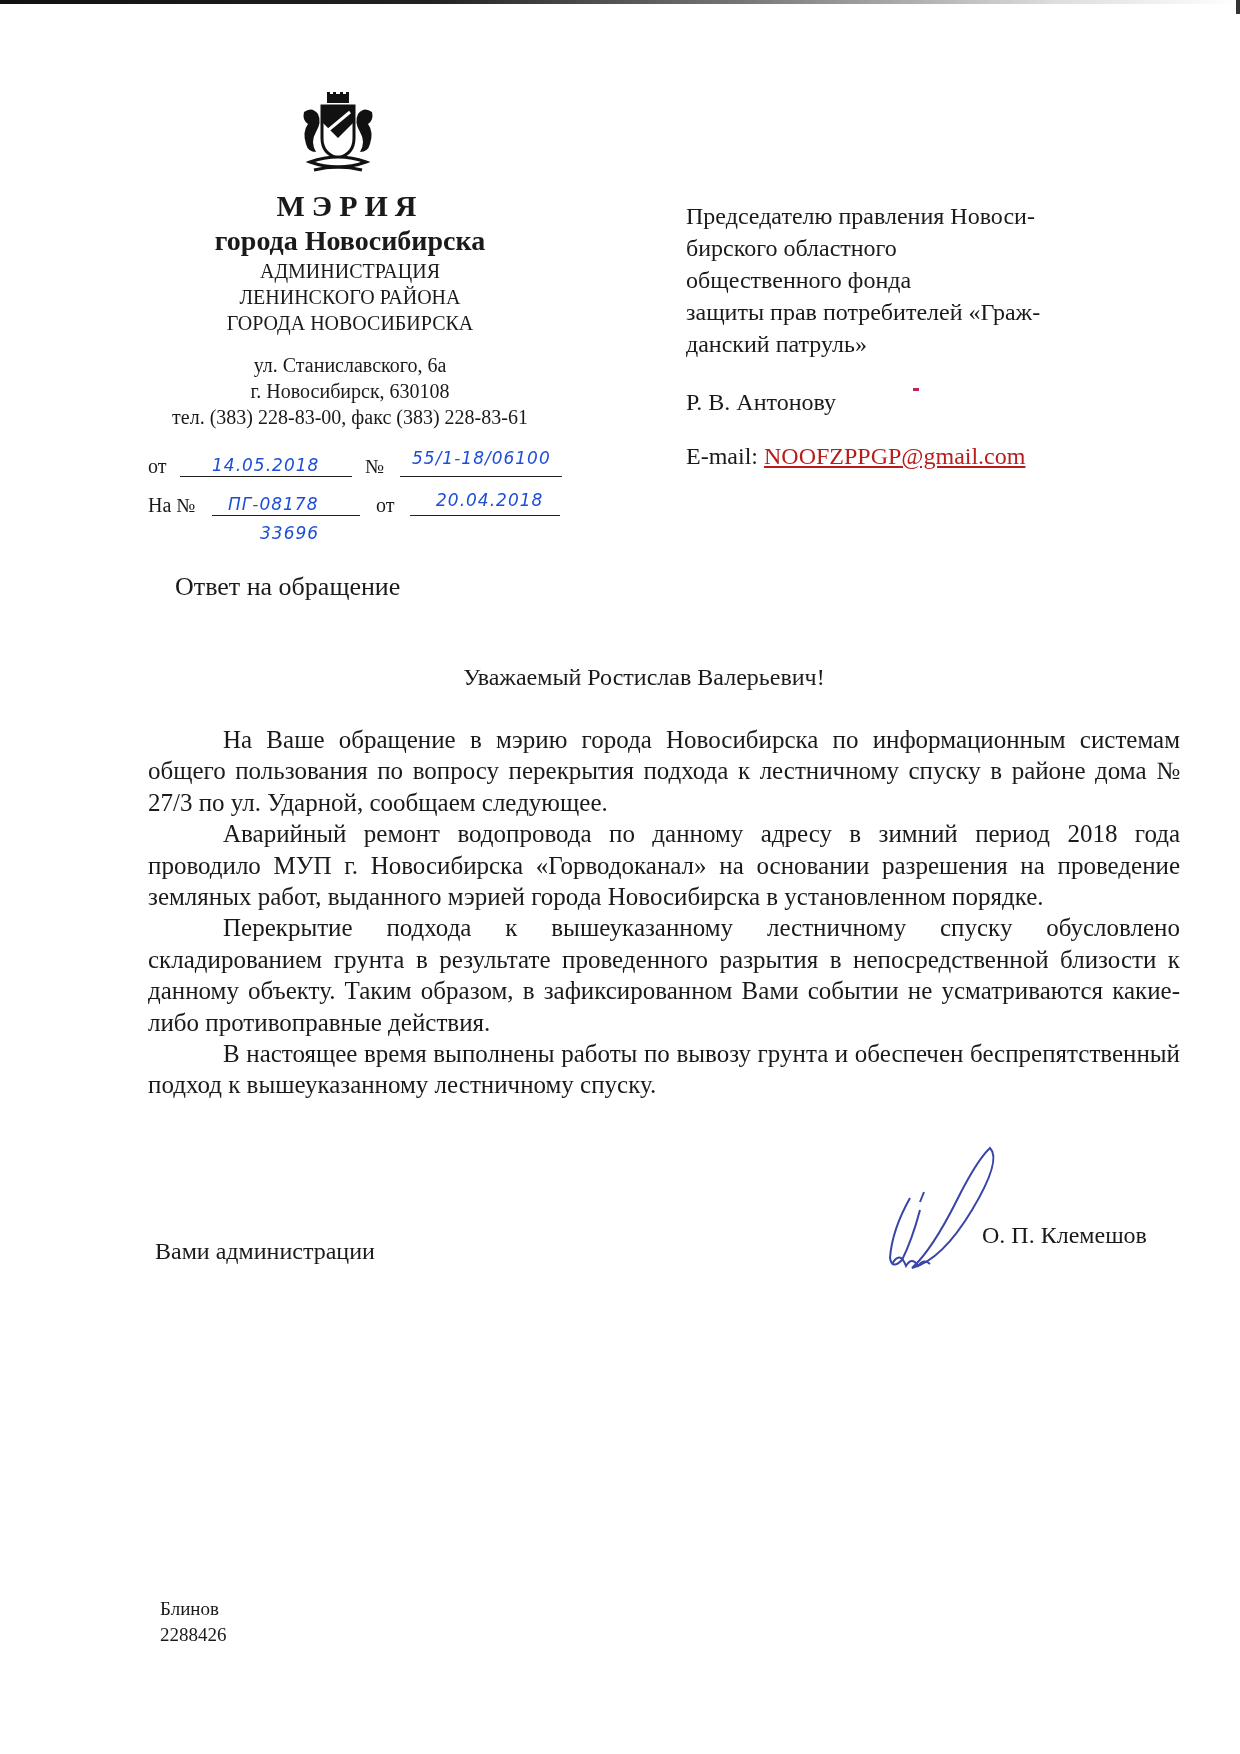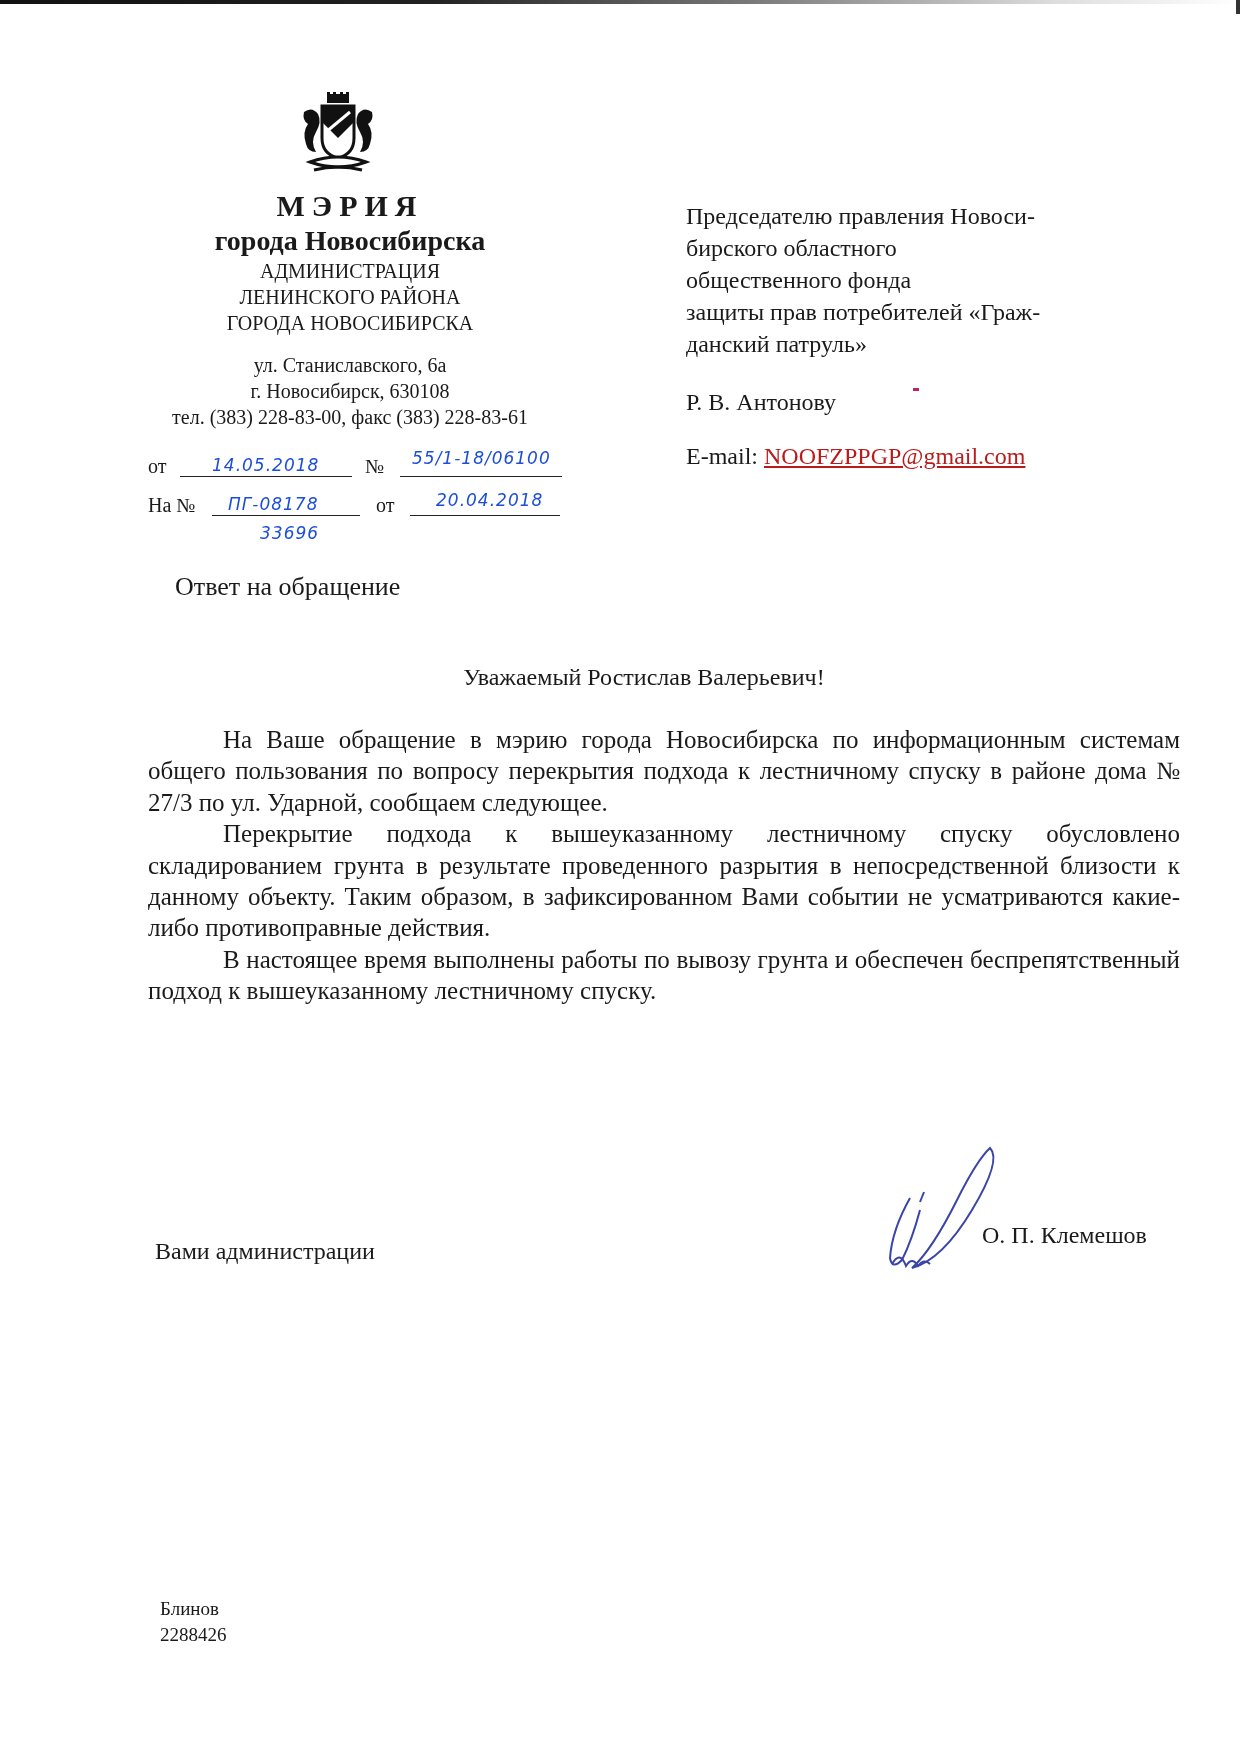--- a/index.html
+++ b/index.html
@@ -103,20 +103,21 @@
     <span>E-mail:</span>
     <span class="email-link">NOOFZPPGP@gmail.com</span>
   </div>
 </div>
 <div class="red-mark"></div>
 
 <div class="greeting">Уважаемый Ростислав Валерьевич!</div>
 
 <div class="body-text">
   <p>На Ваше обращение в мэрию города Новосибирска по информационным системам общего пользования по вопросу перекрытия подхода к лестничному спуску в районе дома № 27/3 по ул. Ударной, сообщаем следующее.</p>
+  <p>Аварийный ремонт водопровода по данному адресу в зимний период 2018 года проводило МУП г. Новосибирска «Горводоканал» на основании разрешения на проведение земляных работ, выданного мэрией города Новосибирска в установленном порядке.</p>
   <p>Перекрытие подхода к вышеуказанному лестничному спуску обусловлено складированием грунта в результате проведенного разрытия в непосредственной близости к данному объекту. Таким образом, в зафиксированном Вами событии не усматриваются какие-либо противоправные действия.</p>
   <p>В настоящее время выполнены работы по вывозу грунта и обеспечен беспрепятственный подход к вышеуказанному лестничному спуску.</p>
 </div>
 
 <div class="sig-title">Вами администрации</div>
 <svg class="signature" viewBox="0 0 150 135">
   <path d="M128 8 Q140 20 110 70 Q80 120 50 128 Q70 110 95 60 Q115 20 128 8 Z" fill="none" stroke="#3a45a8" stroke-width="2"></path>
   <path d="M48 58 Q30 90 28 118 Q30 130 40 120 Q50 100 58 70" fill="none" stroke="#3a45a8" stroke-width="2"></path>
   <path d="M30 124 Q38 110 44 126 Q50 116 56 126 Q62 118 68 124" fill="none" stroke="#3a45a8" stroke-width="2"></path>
   <path d="M62 52 L58 62" stroke="#3a45a8" stroke-width="2"></path>

